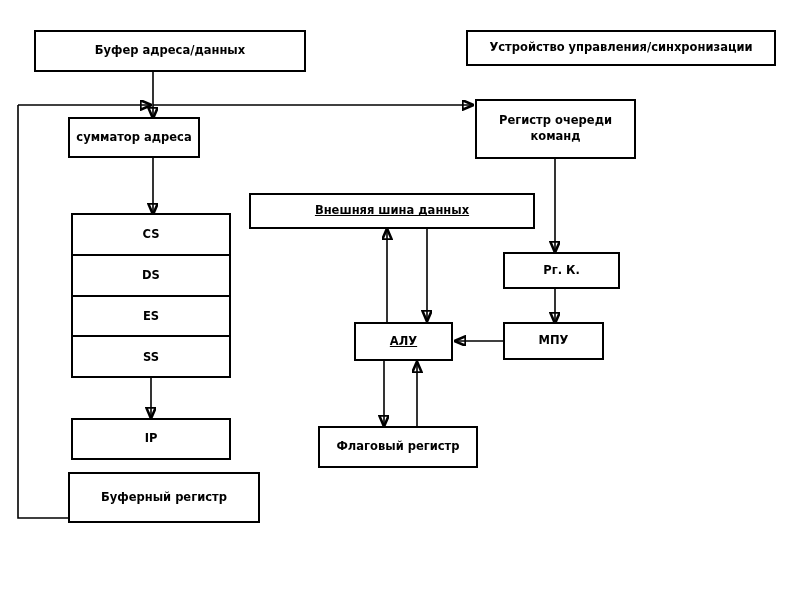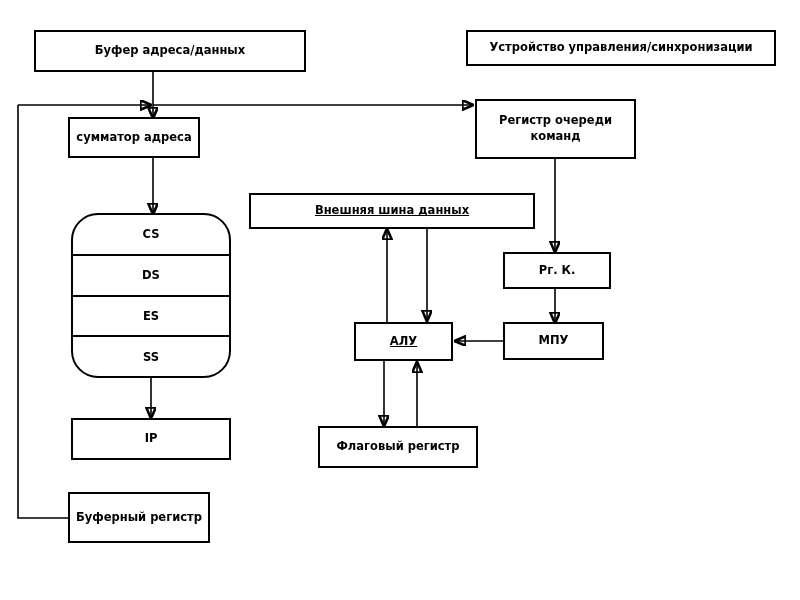--- a/index.html
+++ b/index.html
@@ -114,52 +114,52 @@
   </div>
 
   <div class="box" style="left:475px; top:99px; width:161px; height:60px;">
     <span>Регистр очереди команд</span>
   </div>
 
   <div class="box" style="left:249px; top:193px; width:286px; height:36px;text-decoration:underline;">
     <span>Внешняя шина данных</span>
   </div>
 
-  <div class="seg-stack" style="left:71px; top:213px; width:160px; height:165px;border-radius:27px;">
+  <div class="seg-stack" style="left:71px; top:213px; width:160px; height:165px;">
     <div class="seg-row">
       <span>CS</span>
     </div>
     <div class="seg-row">
       <span>DS</span>
     </div>
     <div class="seg-row">
       <span>ES</span>
     </div>
     <div class="seg-row">
       <span>SS</span>
     </div>
   </div>
 
-  <div class="box" style="left:503px; top:252px; width:108px; height:37px;">
+  <div class="box" style="left:503px; top:252px; width:117px; height:37px;">
     <span>Рг. К.</span>
   </div>
 
   <div class="box" style="left:503px; top:322px; width:101px; height:38px;">
     <span>МПУ</span>
   </div>
 
   <div class="box" style="left:354px; top:322px; width:99px; height:39px;text-decoration:underline;">
     <span>АЛУ</span>
   </div>
 
   <div class="box" style="left:318px; top:426px; width:160px; height:42px;">
     <span>Флаговый регистр</span>
   </div>
 
   <div class="box" style="left:71px; top:418px; width:160px; height:42px;">
     <span>IP</span>
   </div>
 
-  <div class="box" style="left:68px; top:492px; width:142px; height:51px;text-align:right;">
+  <div class="box" style="left:68px; top:472px; width:192px; height:51px;text-align:right;">
     <span>Буферный регистр</span>
   </div>
 
 </div>
 
 </body></html>

